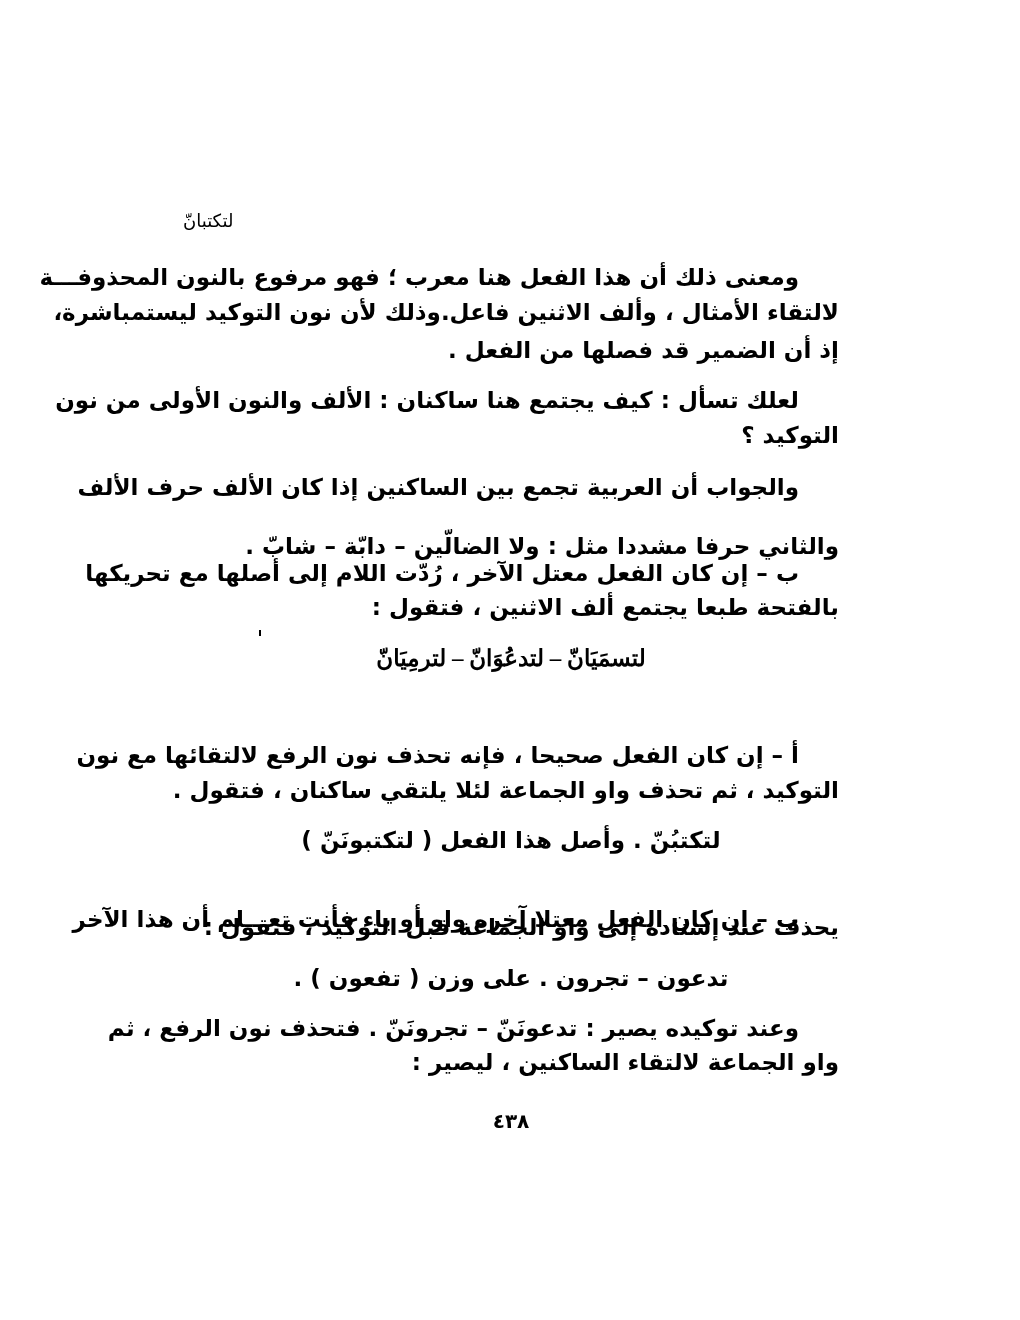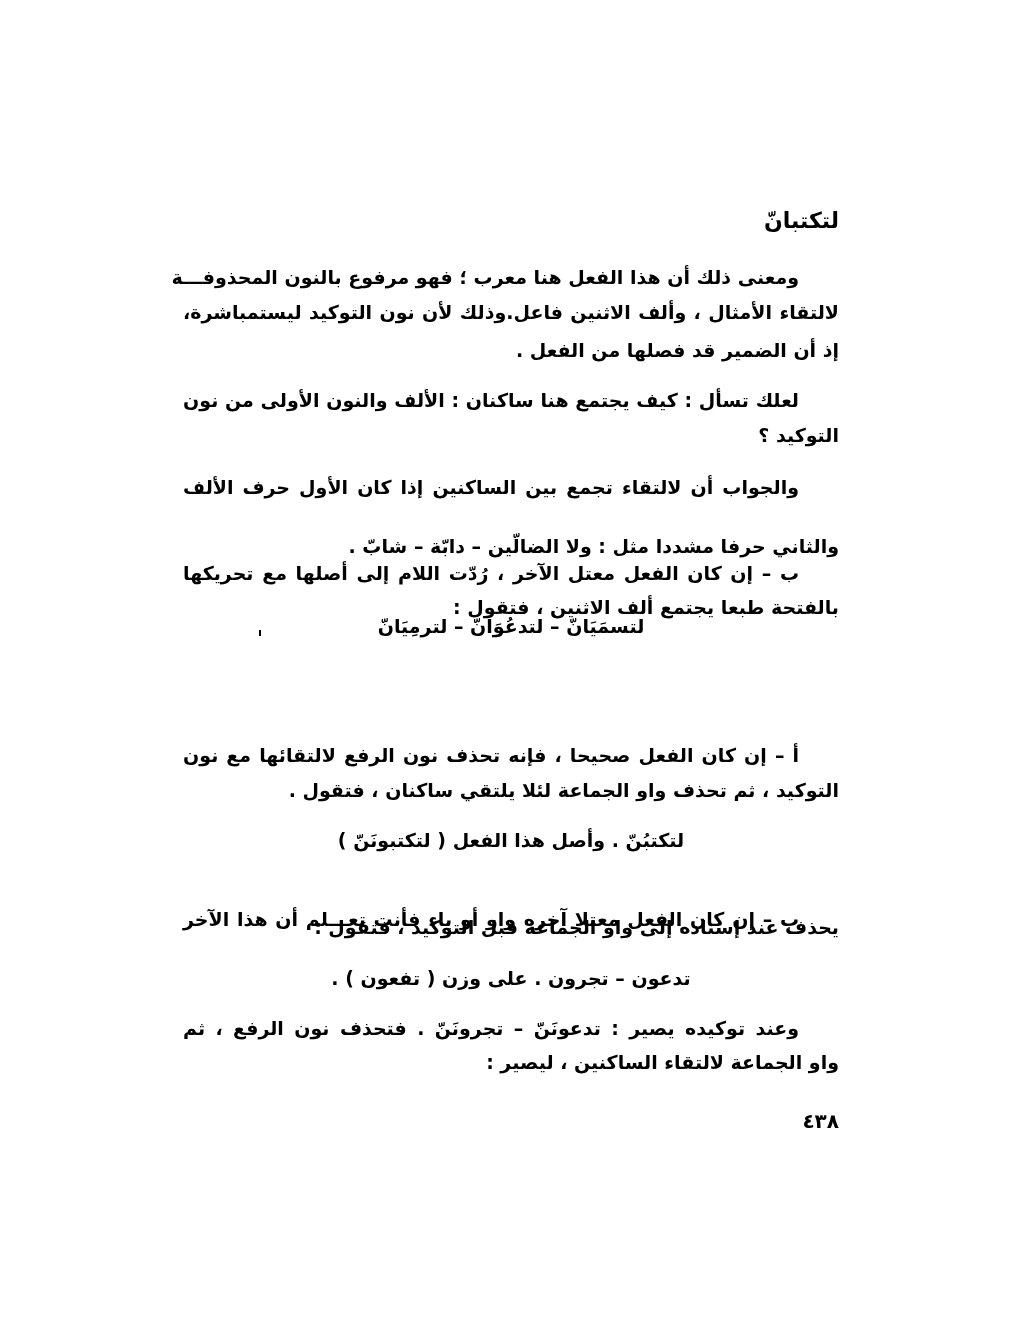--- a/index.html
+++ b/index.html
@@ -1,53 +1,53 @@
 <!DOCTYPE html>
 <html><head>
 <meta charset="utf-8">
 <style>
   html, body { margin: 0; padding: 0; background: #ffffff; }
   body { width: 1020px; height: 1320px; position: relative; overflow: hidden;
          font-family: "DejaVu Sans", sans-serif; color: #000; }
   .page { position: absolute; left: 0; top: 0; width: 1020px; height: 1320px; }
   .line { position: absolute; left: 183px; width: 656px; direction: rtl;
-          font-size: 19px; font-weight: bold; white-space: nowrap; line-height: 30px; }
+          font-size: 23px; font-weight: bold; white-space: nowrap; line-height: 30px; }
   .just { text-align: justify; text-align-last: justify; }
   .right { text-align: right; }
   .center { text-align: center; }
-  .title { position: absolute; left: 183px; width: 656px; direction: rtl; text-align: right;
-           font-size: 22px; font-weight: bold; line-height: 30px; }
-  .pagenum { position: absolute; left: 183px; width: 656px; text-align: right;
+  .title { position: absolute; left: 183px; width: 656px; direction: rtl; text-align: left;
+           font-size: 18px; font-weight: normal; line-height: 30px; }
+  .pagenum { position: absolute; left: 183px; width: 656px; text-align: center;
              font-size: 20px; font-weight: bold; direction: rtl; line-height: 30px; }
   .ind { padding-right: 40px; box-sizing: border-box; }
   .speck { position: absolute; left: 259px; top: 630px; width: 2px; height: 6px; background: #000; }
 </style>
 </head>
 <body>
 
 <div class="page">
 
   <div class="title" style="top:206px;">لتكتبانّ</div>
 
   <div class="line just ind" style="top:262px;">ومعنى ذلك أن هذا الفعل هنا معرب ؛ فهو مرفوع بالنون المحذوفـــة</div>
   <div class="line just" style="top:297px;">لالتقاء الأمثال ، وألف الاثنين فاعل.وذلك لأن نون التوكيد ليستمباشرة،</div>
   <div class="line right" style="top:335px;">إذ أن الضمير قد فصلها من الفعل .</div>
 
   <div class="line just ind" style="top:385px;">لعلك تسأل : كيف يجتمع هنا ساكنان : الألف والنون الأولى من نون</div>
   <div class="line right" style="top:420px;">التوكيد ؟</div>
 
-  <div class="line just ind" style="top:472px;">والجواب أن لالتقاء تجمع بين الساكنين إذا كان الأول حرف الألف</div>
+  <div class="line just ind" style="top:472px;">والجواب أن العربية تجمع بين الساكنين إذا كان الألف حرف الألف</div>
   <div class="line right" style="top:531px;">والثاني حرفا مشددا مثل : ولا الضالّين – دابّة – شابّ .</div>
 
   <div class="line just ind" style="top:558px;">ب – إن كان الفعل معتل الآخر ، رُدّت اللام إلى أصلها مع تحريكها</div>
   <div class="line right" style="top:592px;">بالفتحة طبعا يجتمع ألف الاثنين ، فتقول :</div>
 
   <div class="speck"></div>
 
-  <div class="line center" style="top:611px;">لتسمَيَانّ – لتدعُوَانّ – لترمِيَانّ</div>
+  <div class="line center" style="top:644px;font-family:Liberation Serif, serif;">لتسمَيَانّ – لتدعُوَانّ – لترمِيَانّ</div>
 
 
   <div class="line just ind" style="top:740px;">أ – إن كان الفعل صحيحا ، فإنه تحذف نون الرفع لالتقائها مع نون</div>
   <div class="line right" style="top:775px;">التوكيد ، ثم تحذف واو الجماعة لئلا يلتقي ساكنان ، فتقول .</div>
 
   <div class="line center" style="top:825px;">لتكتبُنّ . وأصل هذا الفعل ( لتكتبونَنّ )</div>
 
   <div class="line just ind" style="top:878px;margin-top:26px;">ب – إن كان الفعل معتلا آخره واو أو ياء فأنت تعـــلم أن هذا الآخر</div>
   <div class="line right" style="top:912px;">يحذف عند إسناده إلى واو الجماعة قبل التوكيد ، فتقول :</div>
 

